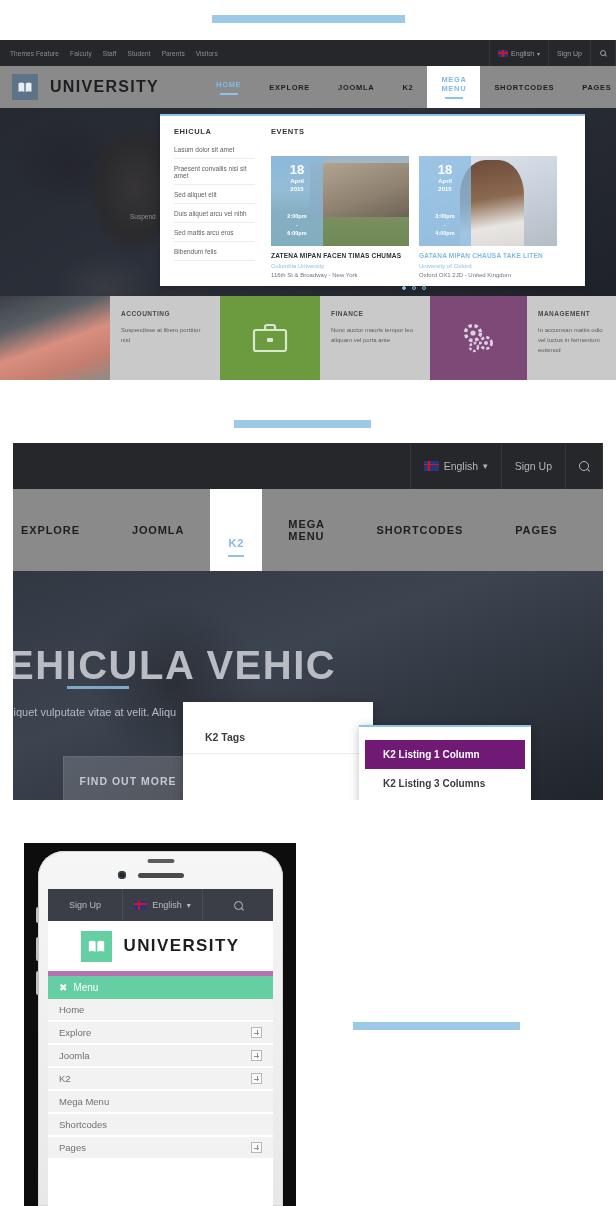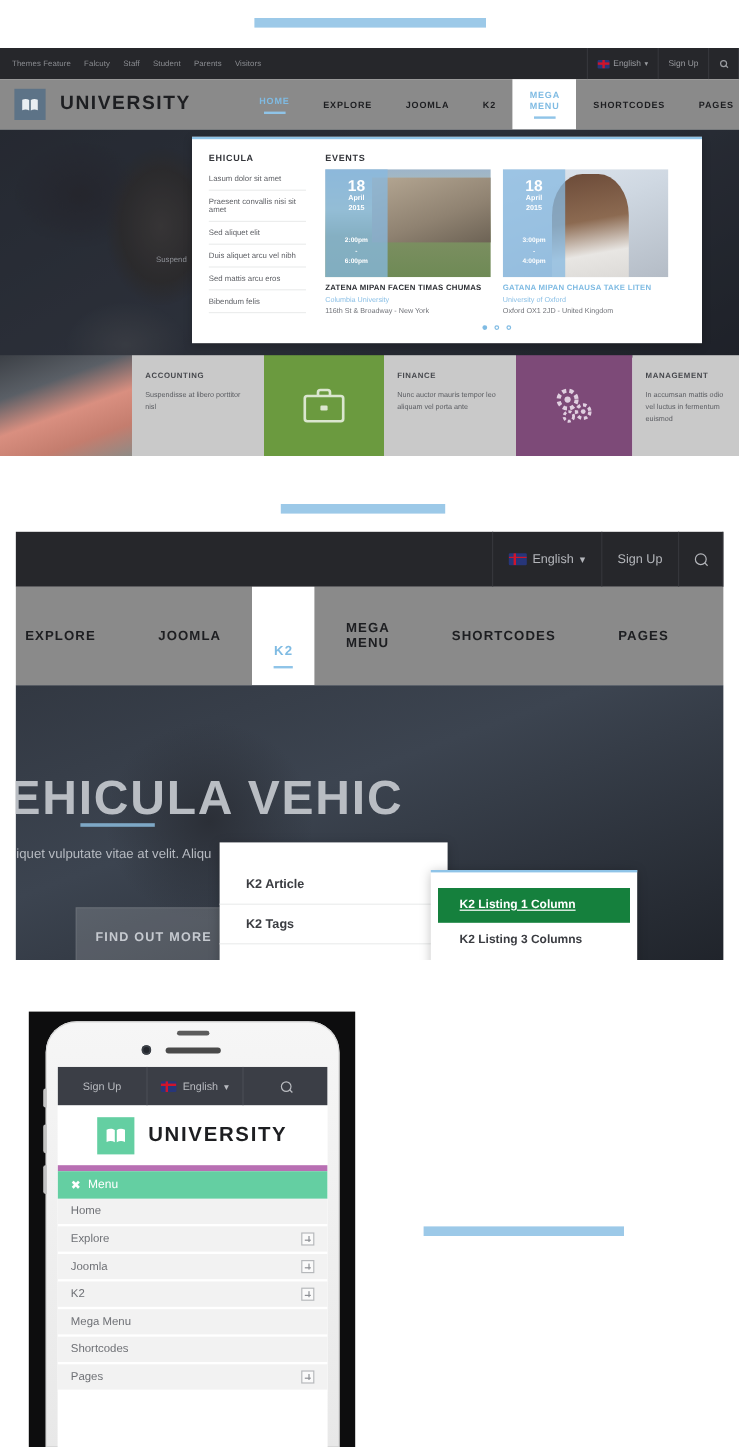--- a/index.html
+++ b/index.html
@@ -75,21 +75,21 @@
     background: #fff; border-top: 2px solid #8fc4e8;
     box-shadow: 0 2px 7px rgba(0,0,0,.22);
     display: flex; padding: 11px 0 0 0;
   }
   .mega-col-l { width: 125px; padding: 0 12px 0 14px; }
   .mega-col-r { flex: 1; padding: 0 28px 0 4px; }
   .mega-h { font-size: 7.5px; font-weight: bold; color: #33353a; letter-spacing: .6px; margin-bottom: 4px; }
   .mega-li { font-size: 6.5px; color: #5d5f64; padding: 5.5px 0; border-bottom: 1px solid #eceded; }
   .mega-li:last-child { border-bottom: 1px solid #eceded; }
 
-  .ev-row { display: flex; gap: 10px; margin-top: 5px; }
+  .ev-row { display: flex; gap: 10px; margin-top: 20px; }
   .ev-card { width: 138px; }
   .ev-img { position: relative; width: 138px; height: 90px; overflow: hidden; }
   .ev-photo1 { position: absolute; inset: 0;
     background: linear-gradient(180deg,#9db4c9 0%,#b9c8b1 38%,#7d8f62 62%,#6e8a55 100%); }
   .ev-photo1:after { content:""; position:absolute; left:28%; top:8%; width:72%; height:60%;
     background: linear-gradient(160deg,#b5a793 0%,#8f8271 60%,#6d6355 100%); }
   .ev-photo2 { position: absolute; inset: 0;
     background: linear-gradient(160deg,#dfe6ee 0%,#cfd8e2 40%,#b4bcc6 100%); }
   .ev-photo2:after { content:""; position:absolute; left:30%; top:4%; width:46%; height:96%;
     background: linear-gradient(170deg,#6b4a38 0%,#8c6a51 45%,#e8e6e3 75%, #dcdad7 100%); border-radius:40% 40% 0 0;}
@@ -152,21 +152,21 @@
   .dd1 { position: absolute; left: 170px; top: 131px; width: 190px; height: 176px;
          background: #fff; box-shadow: 0 2px 9px rgba(0,0,0,.26); padding-top: 19px; }
   .dd1 .dd-item { font-size: 10.5px; color: #3a3c41; font-weight: bold;
                   padding: 10px 0 10px 22px; border-bottom: 1px solid #eceded; }
   .dd1 .dd-item.sel { background: #6ab0e0; color: #fff; border-bottom: none; }
   .dd2 { position: absolute; left: 346px; top: 154px; width: 172px; height: 167px;
          background: #fff; border-top: 2px solid #8fc4e8; box-shadow: 0 2px 9px rgba(0,0,0,.26);
          padding-top: 13px; }
   .dd2 .dd-item { font-size: 10px; color: #3a3c41; font-weight: bold;
                   padding: 9px 0 9px 18px; border-bottom: 1px solid #eceded; margin: 0 6px; }
-  .dd2 .dd-item.sel { background: #15803d; color: #fff; border-bottom: none; margin: 0 6px; text-decoration: underline; }
+  .dd2 .dd-item.sel { background: #701a75; color: #fff; border-bottom: none; margin: 0 6px; }
   .dd2 .dd-item:last-child { border-bottom: none; }
 
   
   #panel3 { position: absolute; left: 24px; top: 843px; width: 272px; height: 363px; }
   .ph-shadow { position: absolute; inset: 0; background: #0d0d0e; }
   .ph-body { position: absolute; left: 14px; top: 8px; width: 245px; height: 355px;
              background: linear-gradient(180deg,#f6f6f6 0%,#e8e8e8 100%);
              border-radius: 26px 26px 0 0; box-shadow: inset 0 0 0 1px #d7d7d7; }
   .ph-speaker { position: absolute; left: 50%; top: 22px; transform: translateX(-50%);
                 width: 46px; height: 5px; border-radius: 3px; background: #4a4a4a; }
@@ -413,21 +413,20 @@
     <div class="p2-hero">
       <div class="p2-hero-face"></div>
       <div class="p2-h1">EHICULA VEHIC</div>
       <div class="p2-rule"></div>
       <div class="p2-p">aliquet vulputate vitae at velit. Aliqu</div>
       <div class="p2-btn">
         <span>FIND OUT MORE</span>
       </div>
 
       <div class="dd1">
-        <div class="dd-item">K2 Article</div>
         <div class="dd-item">K2 Tags</div>
 
       </div>
 
       <div class="dd2">
         <div class="dd-item sel">K2 Listing 1 Column</div>
         <div class="dd-item">K2 Listing 3 Columns</div>
 
       </div>
     </div>

